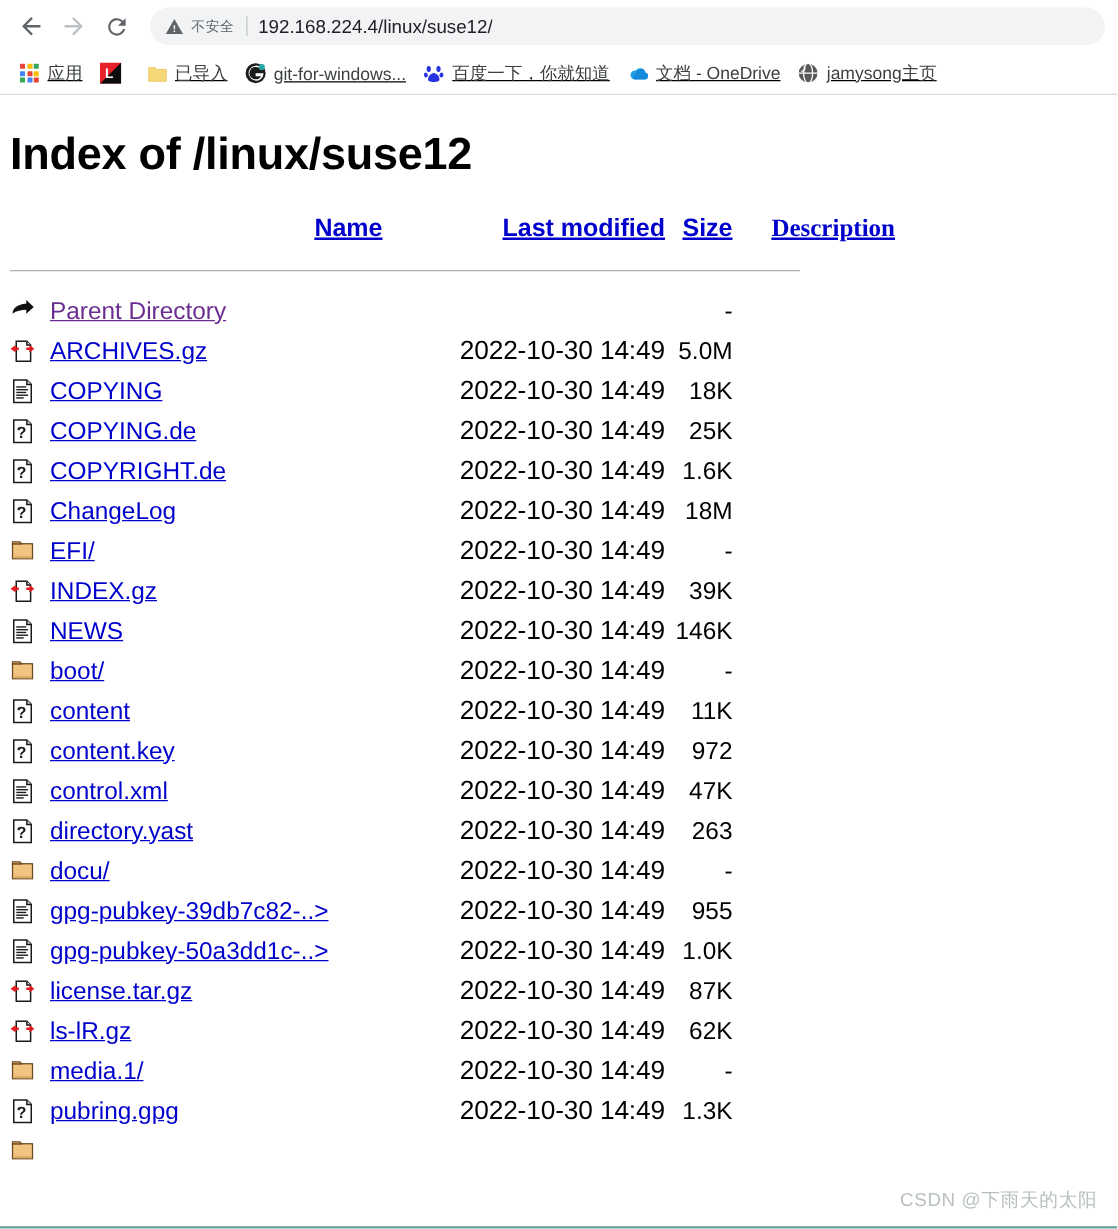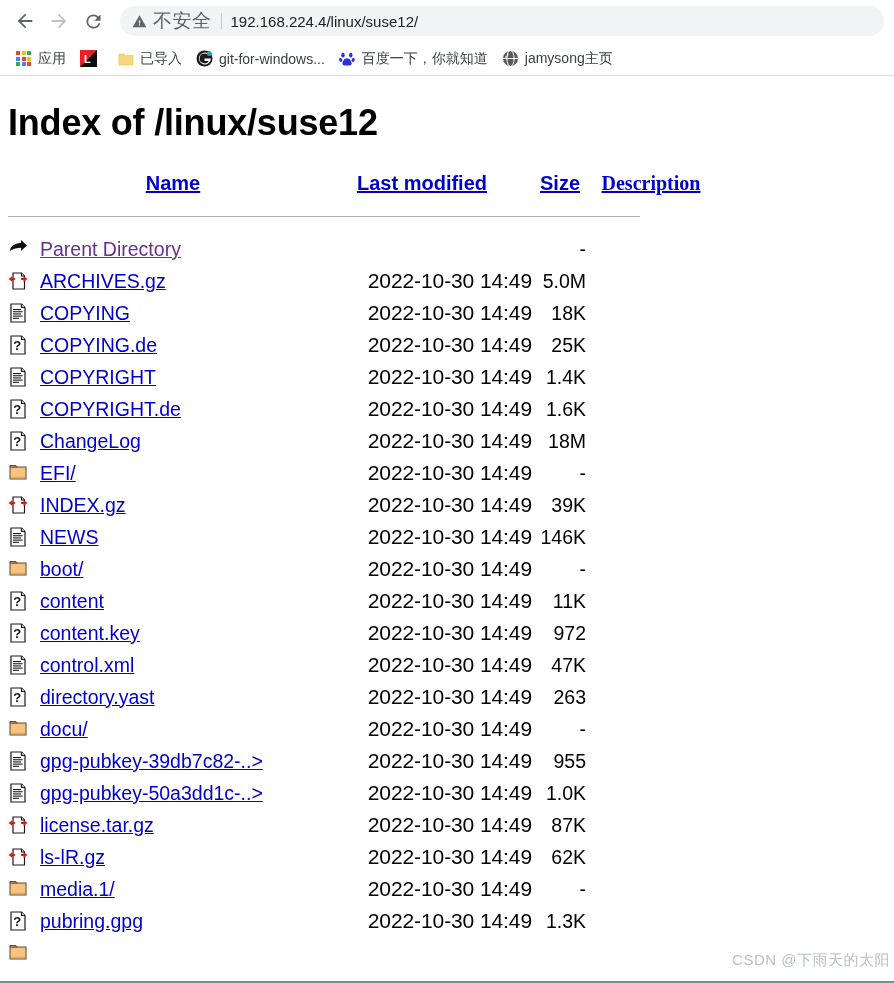--- a/index.html
+++ b/index.html
@@ -37,21 +37,21 @@
     background: #f1f3f4;
     border-radius: 15px;
     display: flex;
     align-items: center;
     padding: 0 12px;
     margin-left: 8px;
     min-width: 0;
   }
   #warn-icon { margin-right: 6px; display: flex; align-items: center; }
   #not-secure-label {
-    font-size: 19px;
+    font-size: 11px;
     color: #5f6368;
     white-space: nowrap;
     letter-spacing: 0.5px;
   }
   #omnibox-divider {
     width: 1px; height: 16px;
     background: #c4c7c5;
     margin: 0 9px;
     flex: 0 0 auto;
   }
@@ -73,20 +73,21 @@
     border-bottom: 1px solid #dadce0;
   }
   .bookmark {
     display: flex;
     align-items: center;
     height: 26px;
     padding: 0 7px;
     border-radius: 4px;
     flex: 0 0 auto;
     white-space: nowrap;
+    text-decoration: underline;
   }
   .bm-icon {
     width: 17px; height: 17px;
     margin-right: 6px;
     flex: 0 0 auto;
     display: flex; align-items: center; justify-content: center;
   }
   .bm-label {
     font-size: 14px;
     color: #3c4043;
@@ -123,21 +124,21 @@
     border-collapse: collapse;
     margin-top: 28px;
     margin-left: 8px;
     font-family: "Liberation Sans", sans-serif;
     font-size: 19.5px;
     color: #000000;
   }
   table#listing th {
     padding: 0 0 6px 0;
     font-weight: bold;
-    text-align: center;
+    text-align: right;
     white-space: nowrap;
   }
   table#listing th a {
     color: #0000cc;
     text-decoration: underline;
     font-weight: bold;
     font-size: 20px;
   }
   table#listing td {
     padding: 0;
@@ -177,21 +178,21 @@
 
   .date-cell { font-size: 21px; letter-spacing: -0.1px; }
   .size-cell { font-size: 19.5px; }
 
   
   .ico { width: 20px; height: 22px; display: block; }
 
   
   #watermark {
     position: absolute;
-    right: 4px;
+    right: 16px;
     bottom: 13px;
     font-size: 15px;
     color: #b9c0c0;
     font-family: "Liberation Sans", sans-serif;
     white-space: nowrap;
     letter-spacing: 0.5px;
   }
   #bottom-rule {
     position: absolute;
     left: 0; right: 0; bottom: 0;
@@ -291,20 +292,29 @@
           <ellipse cx="4" cy="4.2" rx="1.7" ry="2.4" fill="#2932e1"></ellipse>
           <ellipse cx="11.8" cy="4.2" rx="1.7" ry="2.4" fill="#2932e1"></ellipse>
           <ellipse cx="1.7" cy="9" rx="1.5" ry="2" fill="#2932e1" transform="rotate(-20 1.7 9)"></ellipse>
           <ellipse cx="14.2" cy="9" rx="1.5" ry="2" fill="#2932e1" transform="rotate(20 14.2 9)"></ellipse>
           <path d="M8 7.3c2.6 0 4.6 3.2 4.6 5.1 0 1.5-1.3 2.2-4.6 2.2s-4.6-.7-4.6-2.2C3.4 10.5 5.4 7.3 8 7.3z" fill="#2932e1"></path>
         </svg>
       </span>
       <span class="bm-label">百度一下，你就知道</span>
     </div>
 
+    <div class="bookmark">
+      <span class="bm-icon">
+        <svg width="18" height="14" viewBox="0 0 18 14">
+          <path d="M5.6 11.8h9.1a3 3 0 0 0 .4-5.9 4.4 4.4 0 0 0-8-1.6A3.6 3.6 0 0 0 5.6 11.8z" fill="#1c9ee0"></path>
+          <path d="M5.6 11.8h9.1a3 3 0 0 0 2.9-3 3 3 0 0 0-2.3-2.9 4 4 0 0 0-7.8.6 3.6 3.6 0 0 0-1.9 5.3z" fill="#0f78d4" opacity="0.55"></path>
+        </svg>
+      </span>
+      <span class="bm-label">文档 - OneDrive</span>
+    </div>
 
     <div class="bookmark">
       <span class="bm-icon">
         <svg width="17" height="17" viewBox="0 0 17 17">
           <circle cx="8.5" cy="8.5" r="8" fill="#58595b"></circle>
           <path d="M8.5 .5a8 8 0 0 1 0 16 8 8 0 0 1 0-16z" fill="none" stroke="#ffffff" stroke-width="1"></path>
           <ellipse cx="8.5" cy="8.5" rx="3.6" ry="8" fill="none" stroke="#ffffff" stroke-width="1"></ellipse>
           <line x1="0.8" y1="8.5" x2="16.2" y2="8.5" stroke="#ffffff" stroke-width="1"></line>
           <path d="M5 2.5 C7 5 5.5 7 3 7" fill="none" stroke="#ffffff" stroke-width="1"></path>
         </svg>
@@ -399,223 +409,204 @@
           <td class="col-name"><a href="#" class="file-link">COPYING.de</a></td>
           <td class="col-date date-cell">2022-10-30 14:49</td>
           <td class="col-size size-cell">25K</td>
           <td class="col-desc"></td>
         </tr>
         <tr>
           <td class="col-icon">
             <svg class="ico" viewBox="0 0 20 22">
               <path d="M3 2 H13.5 L17 5.5 V20 H3 Z" fill="#ffffff" stroke="#1a1a1a" stroke-width="1.2"></path>
               <path d="M13.5 2 L13.5 5.5 L17 5.5" fill="#e0e0e0" stroke="#1a1a1a" stroke-width="1.2"></path>
+              <text x="5.2" y="16.2" font-family="Liberation Sans, sans-serif" font-size="13" font-weight="bold" fill="#1a1a1a">?</text>
+            </svg>
+          </td>
+          <td class="col-name"><a href="#" class="file-link">COPYRIGHT.de</a></td>
+          <td class="col-date date-cell">2022-10-30 14:49</td>
+          <td class="col-size size-cell">1.6K</td>
+          <td class="col-desc"></td>
+        </tr>
+        <tr>
+          <td class="col-icon">
+            <svg class="ico" viewBox="0 0 20 22">
+              <path d="M3 2 H13.5 L17 5.5 V20 H3 Z" fill="#ffffff" stroke="#1a1a1a" stroke-width="1.2"></path>
+              <path d="M13.5 2 L13.5 5.5 L17 5.5" fill="#e0e0e0" stroke="#1a1a1a" stroke-width="1.2"></path>
+              <text x="5.2" y="16.2" font-family="Liberation Sans, sans-serif" font-size="13" font-weight="bold" fill="#1a1a1a">?</text>
+            </svg>
+          </td>
+          <td class="col-name"><a href="#" class="file-link">ChangeLog</a></td>
+          <td class="col-date date-cell">2022-10-30 14:49</td>
+          <td class="col-size size-cell">18M</td>
+          <td class="col-desc"></td>
+        </tr>
+        <tr>
+          <td class="col-icon">
+            <svg class="ico" viewBox="0 0 20 22">
+              <rect x="2" y="5" width="16" height="12" fill="#f2c480" stroke="#6b4a20" stroke-width="1"></rect>
+              <path d="M2 5 L2 3.5 L8 3.5 L9.3 5 Z" fill="#f2c480" stroke="#6b4a20" stroke-width="1"></path>
+              <rect x="3.5" y="15" width="14" height="2" fill="#c79a5c" opacity="0.6"></rect>
+            </svg>
+          </td>
+          <td class="col-name"><a href="#" class="file-link">EFI/</a></td>
+          <td class="col-date date-cell">2022-10-30 14:49</td>
+          <td class="col-size size-cell">-</td>
+          <td class="col-desc"></td>
+        </tr>
+        <tr>
+          <td class="col-icon">
+            <svg class="ico" viewBox="0 0 20 22">
+              <path d="M5 3 H13.5 L16.5 6 V19 H5 Z" fill="#ffffff" stroke="#1a1a1a" stroke-width="1.2"></path>
+              <path d="M13.5 3 L13.5 6 L16.5 6" fill="#e0e0e0" stroke="#1a1a1a" stroke-width="1.2"></path>
+              <path d="M0.5 9 L4.5 6 L4.5 8 L7 8 L7 10 L4.5 10 L4.5 12 Z" fill="#e3191e"></path>
+              <path d="M19.5 9 L15.5 6 L15.5 8 L13 8 L13 10 L15.5 10 L15.5 12 Z" fill="#e3191e"></path>
+            </svg>
+          </td>
+          <td class="col-name"><a href="#" class="file-link">INDEX.gz</a></td>
+          <td class="col-date date-cell">2022-10-30 14:49</td>
+          <td class="col-size size-cell">39K</td>
+          <td class="col-desc"></td>
+        </tr>
+        <tr>
+          <td class="col-icon">
+            <svg class="ico" viewBox="0 0 20 22">
+              <path d="M3 2 H13.5 L17 5.5 V20 H3 Z" fill="#ffffff" stroke="#1a1a1a" stroke-width="1.2"></path>
+              <path d="M13.5 2 L13.5 5.5 L17 5.5" fill="#e0e0e0" stroke="#1a1a1a" stroke-width="1.2"></path>
               <g fill="#1a1a1a">
                 <rect x="5" y="7" width="8" height="1.1"></rect>
                 <rect x="5" y="9.2" width="9.5" height="1.1"></rect>
                 <rect x="5" y="11.4" width="8" height="1.1"></rect>
                 <rect x="5" y="13.6" width="9.5" height="1.1"></rect>
                 <rect x="5" y="15.8" width="6" height="1.1"></rect>
               </g>
             </svg>
           </td>
-          <td class="col-name"><a href="#" class="file-link">COPYRIGHT</a></td>
-          <td class="col-date date-cell">2022-10-30 14:49</td>
-          <td class="col-size size-cell">1.4K</td>
-          <td class="col-desc"></td>
-        </tr>
-        <tr>
-          <td class="col-icon">
-            <svg class="ico" viewBox="0 0 20 22">
-              <path d="M3 2 H13.5 L17 5.5 V20 H3 Z" fill="#ffffff" stroke="#1a1a1a" stroke-width="1.2"></path>
-              <path d="M13.5 2 L13.5 5.5 L17 5.5" fill="#e0e0e0" stroke="#1a1a1a" stroke-width="1.2"></path>
-              <text x="5.2" y="16.2" font-family="Liberation Sans, sans-serif" font-size="13" font-weight="bold" fill="#1a1a1a">?</text>
-            </svg>
-          </td>
-          <td class="col-name"><a href="#" class="file-link">COPYRIGHT.de</a></td>
-          <td class="col-date date-cell">2022-10-30 14:49</td>
-          <td class="col-size size-cell">1.6K</td>
-          <td class="col-desc"></td>
-        </tr>
-        <tr>
-          <td class="col-icon">
-            <svg class="ico" viewBox="0 0 20 22">
-              <path d="M3 2 H13.5 L17 5.5 V20 H3 Z" fill="#ffffff" stroke="#1a1a1a" stroke-width="1.2"></path>
-              <path d="M13.5 2 L13.5 5.5 L17 5.5" fill="#e0e0e0" stroke="#1a1a1a" stroke-width="1.2"></path>
-              <text x="5.2" y="16.2" font-family="Liberation Sans, sans-serif" font-size="13" font-weight="bold" fill="#1a1a1a">?</text>
-            </svg>
-          </td>
-          <td class="col-name"><a href="#" class="file-link">ChangeLog</a></td>
-          <td class="col-date date-cell">2022-10-30 14:49</td>
-          <td class="col-size size-cell">18M</td>
+          <td class="col-name"><a href="#" class="file-link">NEWS</a></td>
+          <td class="col-date date-cell">2022-10-30 14:49</td>
+          <td class="col-size size-cell">146K</td>
           <td class="col-desc"></td>
         </tr>
         <tr>
           <td class="col-icon">
             <svg class="ico" viewBox="0 0 20 22">
               <rect x="2" y="5" width="16" height="12" fill="#f2c480" stroke="#6b4a20" stroke-width="1"></rect>
               <path d="M2 5 L2 3.5 L8 3.5 L9.3 5 Z" fill="#f2c480" stroke="#6b4a20" stroke-width="1"></path>
               <rect x="3.5" y="15" width="14" height="2" fill="#c79a5c" opacity="0.6"></rect>
             </svg>
           </td>
-          <td class="col-name"><a href="#" class="file-link">EFI/</a></td>
+          <td class="col-name"><a href="#" class="file-link">boot/</a></td>
           <td class="col-date date-cell">2022-10-30 14:49</td>
           <td class="col-size size-cell">-</td>
           <td class="col-desc"></td>
         </tr>
         <tr>
           <td class="col-icon">
             <svg class="ico" viewBox="0 0 20 22">
-              <path d="M5 3 H13.5 L16.5 6 V19 H5 Z" fill="#ffffff" stroke="#1a1a1a" stroke-width="1.2"></path>
-              <path d="M13.5 3 L13.5 6 L16.5 6" fill="#e0e0e0" stroke="#1a1a1a" stroke-width="1.2"></path>
-              <path d="M0.5 9 L4.5 6 L4.5 8 L7 8 L7 10 L4.5 10 L4.5 12 Z" fill="#e3191e"></path>
-              <path d="M19.5 9 L15.5 6 L15.5 8 L13 8 L13 10 L15.5 10 L15.5 12 Z" fill="#e3191e"></path>
-            </svg>
-          </td>
-          <td class="col-name"><a href="#" class="file-link">INDEX.gz</a></td>
-          <td class="col-date date-cell">2022-10-30 14:49</td>
-          <td class="col-size size-cell">39K</td>
+              <path d="M3 2 H13.5 L17 5.5 V20 H3 Z" fill="#ffffff" stroke="#1a1a1a" stroke-width="1.2"></path>
+              <path d="M13.5 2 L13.5 5.5 L17 5.5" fill="#e0e0e0" stroke="#1a1a1a" stroke-width="1.2"></path>
+              <text x="5.2" y="16.2" font-family="Liberation Sans, sans-serif" font-size="13" font-weight="bold" fill="#1a1a1a">?</text>
+            </svg>
+          </td>
+          <td class="col-name"><a href="#" class="file-link">content</a></td>
+          <td class="col-date date-cell">2022-10-30 14:49</td>
+          <td class="col-size size-cell">11K</td>
+          <td class="col-desc"></td>
+        </tr>
+        <tr>
+          <td class="col-icon">
+            <svg class="ico" viewBox="0 0 20 22">
+              <path d="M3 2 H13.5 L17 5.5 V20 H3 Z" fill="#ffffff" stroke="#1a1a1a" stroke-width="1.2"></path>
+              <path d="M13.5 2 L13.5 5.5 L17 5.5" fill="#e0e0e0" stroke="#1a1a1a" stroke-width="1.2"></path>
+              <text x="5.2" y="16.2" font-family="Liberation Sans, sans-serif" font-size="13" font-weight="bold" fill="#1a1a1a">?</text>
+            </svg>
+          </td>
+          <td class="col-name"><a href="#" class="file-link">content.key</a></td>
+          <td class="col-date date-cell">2022-10-30 14:49</td>
+          <td class="col-size size-cell">972</td>
           <td class="col-desc"></td>
         </tr>
         <tr>
           <td class="col-icon">
             <svg class="ico" viewBox="0 0 20 22">
               <path d="M3 2 H13.5 L17 5.5 V20 H3 Z" fill="#ffffff" stroke="#1a1a1a" stroke-width="1.2"></path>
               <path d="M13.5 2 L13.5 5.5 L17 5.5" fill="#e0e0e0" stroke="#1a1a1a" stroke-width="1.2"></path>
               <g fill="#1a1a1a">
                 <rect x="5" y="7" width="8" height="1.1"></rect>
                 <rect x="5" y="9.2" width="9.5" height="1.1"></rect>
                 <rect x="5" y="11.4" width="8" height="1.1"></rect>
                 <rect x="5" y="13.6" width="9.5" height="1.1"></rect>
                 <rect x="5" y="15.8" width="6" height="1.1"></rect>
               </g>
             </svg>
           </td>
-          <td class="col-name"><a href="#" class="file-link">NEWS</a></td>
-          <td class="col-date date-cell">2022-10-30 14:49</td>
-          <td class="col-size size-cell">146K</td>
+          <td class="col-name"><a href="#" class="file-link">control.xml</a></td>
+          <td class="col-date date-cell">2022-10-30 14:49</td>
+          <td class="col-size size-cell">47K</td>
+          <td class="col-desc"></td>
+        </tr>
+        <tr>
+          <td class="col-icon">
+            <svg class="ico" viewBox="0 0 20 22">
+              <path d="M3 2 H13.5 L17 5.5 V20 H3 Z" fill="#ffffff" stroke="#1a1a1a" stroke-width="1.2"></path>
+              <path d="M13.5 2 L13.5 5.5 L17 5.5" fill="#e0e0e0" stroke="#1a1a1a" stroke-width="1.2"></path>
+              <text x="5.2" y="16.2" font-family="Liberation Sans, sans-serif" font-size="13" font-weight="bold" fill="#1a1a1a">?</text>
+            </svg>
+          </td>
+          <td class="col-name"><a href="#" class="file-link">directory.yast</a></td>
+          <td class="col-date date-cell">2022-10-30 14:49</td>
+          <td class="col-size size-cell">263</td>
           <td class="col-desc"></td>
         </tr>
         <tr>
           <td class="col-icon">
             <svg class="ico" viewBox="0 0 20 22">
               <rect x="2" y="5" width="16" height="12" fill="#f2c480" stroke="#6b4a20" stroke-width="1"></rect>
               <path d="M2 5 L2 3.5 L8 3.5 L9.3 5 Z" fill="#f2c480" stroke="#6b4a20" stroke-width="1"></path>
               <rect x="3.5" y="15" width="14" height="2" fill="#c79a5c" opacity="0.6"></rect>
             </svg>
           </td>
-          <td class="col-name"><a href="#" class="file-link">boot/</a></td>
+          <td class="col-name"><a href="#" class="file-link">docu/</a></td>
           <td class="col-date date-cell">2022-10-30 14:49</td>
           <td class="col-size size-cell">-</td>
-          <td class="col-desc"></td>
-        </tr>
-        <tr>
-          <td class="col-icon">
-            <svg class="ico" viewBox="0 0 20 22">
-              <path d="M3 2 H13.5 L17 5.5 V20 H3 Z" fill="#ffffff" stroke="#1a1a1a" stroke-width="1.2"></path>
-              <path d="M13.5 2 L13.5 5.5 L17 5.5" fill="#e0e0e0" stroke="#1a1a1a" stroke-width="1.2"></path>
-              <text x="5.2" y="16.2" font-family="Liberation Sans, sans-serif" font-size="13" font-weight="bold" fill="#1a1a1a">?</text>
-            </svg>
-          </td>
-          <td class="col-name"><a href="#" class="file-link">content</a></td>
-          <td class="col-date date-cell">2022-10-30 14:49</td>
-          <td class="col-size size-cell">11K</td>
-          <td class="col-desc"></td>
-        </tr>
-        <tr>
-          <td class="col-icon">
-            <svg class="ico" viewBox="0 0 20 22">
-              <path d="M3 2 H13.5 L17 5.5 V20 H3 Z" fill="#ffffff" stroke="#1a1a1a" stroke-width="1.2"></path>
-              <path d="M13.5 2 L13.5 5.5 L17 5.5" fill="#e0e0e0" stroke="#1a1a1a" stroke-width="1.2"></path>
-              <text x="5.2" y="16.2" font-family="Liberation Sans, sans-serif" font-size="13" font-weight="bold" fill="#1a1a1a">?</text>
-            </svg>
-          </td>
-          <td class="col-name"><a href="#" class="file-link">content.key</a></td>
-          <td class="col-date date-cell">2022-10-30 14:49</td>
-          <td class="col-size size-cell">972</td>
           <td class="col-desc"></td>
         </tr>
         <tr>
           <td class="col-icon">
             <svg class="ico" viewBox="0 0 20 22">
               <path d="M3 2 H13.5 L17 5.5 V20 H3 Z" fill="#ffffff" stroke="#1a1a1a" stroke-width="1.2"></path>
               <path d="M13.5 2 L13.5 5.5 L17 5.5" fill="#e0e0e0" stroke="#1a1a1a" stroke-width="1.2"></path>
               <g fill="#1a1a1a">
                 <rect x="5" y="7" width="8" height="1.1"></rect>
                 <rect x="5" y="9.2" width="9.5" height="1.1"></rect>
                 <rect x="5" y="11.4" width="8" height="1.1"></rect>
                 <rect x="5" y="13.6" width="9.5" height="1.1"></rect>
                 <rect x="5" y="15.8" width="6" height="1.1"></rect>
               </g>
             </svg>
           </td>
-          <td class="col-name"><a href="#" class="file-link">control.xml</a></td>
-          <td class="col-date date-cell">2022-10-30 14:49</td>
-          <td class="col-size size-cell">47K</td>
-          <td class="col-desc"></td>
-        </tr>
-        <tr>
-          <td class="col-icon">
-            <svg class="ico" viewBox="0 0 20 22">
-              <path d="M3 2 H13.5 L17 5.5 V20 H3 Z" fill="#ffffff" stroke="#1a1a1a" stroke-width="1.2"></path>
-              <path d="M13.5 2 L13.5 5.5 L17 5.5" fill="#e0e0e0" stroke="#1a1a1a" stroke-width="1.2"></path>
-              <text x="5.2" y="16.2" font-family="Liberation Sans, sans-serif" font-size="13" font-weight="bold" fill="#1a1a1a">?</text>
-            </svg>
-          </td>
-          <td class="col-name"><a href="#" class="file-link">directory.yast</a></td>
-          <td class="col-date date-cell">2022-10-30 14:49</td>
-          <td class="col-size size-cell">263</td>
-          <td class="col-desc"></td>
-        </tr>
-        <tr>
-          <td class="col-icon">
-            <svg class="ico" viewBox="0 0 20 22">
-              <rect x="2" y="5" width="16" height="12" fill="#f2c480" stroke="#6b4a20" stroke-width="1"></rect>
-              <path d="M2 5 L2 3.5 L8 3.5 L9.3 5 Z" fill="#f2c480" stroke="#6b4a20" stroke-width="1"></path>
-              <rect x="3.5" y="15" width="14" height="2" fill="#c79a5c" opacity="0.6"></rect>
-            </svg>
-          </td>
-          <td class="col-name"><a href="#" class="file-link">docu/</a></td>
-          <td class="col-date date-cell">2022-10-30 14:49</td>
-          <td class="col-size size-cell">-</td>
+          <td class="col-name"><a href="#" class="file-link">gpg-pubkey-39db7c82-..&gt;</a></td>
+          <td class="col-date date-cell">2022-10-30 14:49</td>
+          <td class="col-size size-cell">955</td>
           <td class="col-desc"></td>
         </tr>
         <tr>
           <td class="col-icon">
             <svg class="ico" viewBox="0 0 20 22">
               <path d="M3 2 H13.5 L17 5.5 V20 H3 Z" fill="#ffffff" stroke="#1a1a1a" stroke-width="1.2"></path>
               <path d="M13.5 2 L13.5 5.5 L17 5.5" fill="#e0e0e0" stroke="#1a1a1a" stroke-width="1.2"></path>
               <g fill="#1a1a1a">
                 <rect x="5" y="7" width="8" height="1.1"></rect>
                 <rect x="5" y="9.2" width="9.5" height="1.1"></rect>
                 <rect x="5" y="11.4" width="8" height="1.1"></rect>
                 <rect x="5" y="13.6" width="9.5" height="1.1"></rect>
                 <rect x="5" y="15.8" width="6" height="1.1"></rect>
               </g>
             </svg>
           </td>
-          <td class="col-name"><a href="#" class="file-link">gpg-pubkey-39db7c82-..&gt;</a></td>
-          <td class="col-date date-cell">2022-10-30 14:49</td>
-          <td class="col-size size-cell">955</td>
-          <td class="col-desc"></td>
-        </tr>
-        <tr>
-          <td class="col-icon">
-            <svg class="ico" viewBox="0 0 20 22">
-              <path d="M3 2 H13.5 L17 5.5 V20 H3 Z" fill="#ffffff" stroke="#1a1a1a" stroke-width="1.2"></path>
-              <path d="M13.5 2 L13.5 5.5 L17 5.5" fill="#e0e0e0" stroke="#1a1a1a" stroke-width="1.2"></path>
-              <g fill="#1a1a1a">
-                <rect x="5" y="7" width="8" height="1.1"></rect>
-                <rect x="5" y="9.2" width="9.5" height="1.1"></rect>
-                <rect x="5" y="11.4" width="8" height="1.1"></rect>
-                <rect x="5" y="13.6" width="9.5" height="1.1"></rect>
-                <rect x="5" y="15.8" width="6" height="1.1"></rect>
-              </g>
-            </svg>
-          </td>
           <td class="col-name"><a href="#" class="file-link">gpg-pubkey-50a3dd1c-..&gt;</a></td>
           <td class="col-date date-cell">2022-10-30 14:49</td>
           <td class="col-size size-cell">1.0K</td>
           <td class="col-desc"></td>
         </tr>
         <tr>
           <td class="col-icon">
             <svg class="ico" viewBox="0 0 20 22">
               <path d="M5 3 H13.5 L16.5 6 V19 H5 Z" fill="#ffffff" stroke="#1a1a1a" stroke-width="1.2"></path>
               <path d="M13.5 3 L13.5 6 L16.5 6" fill="#e0e0e0" stroke="#1a1a1a" stroke-width="1.2"></path>

